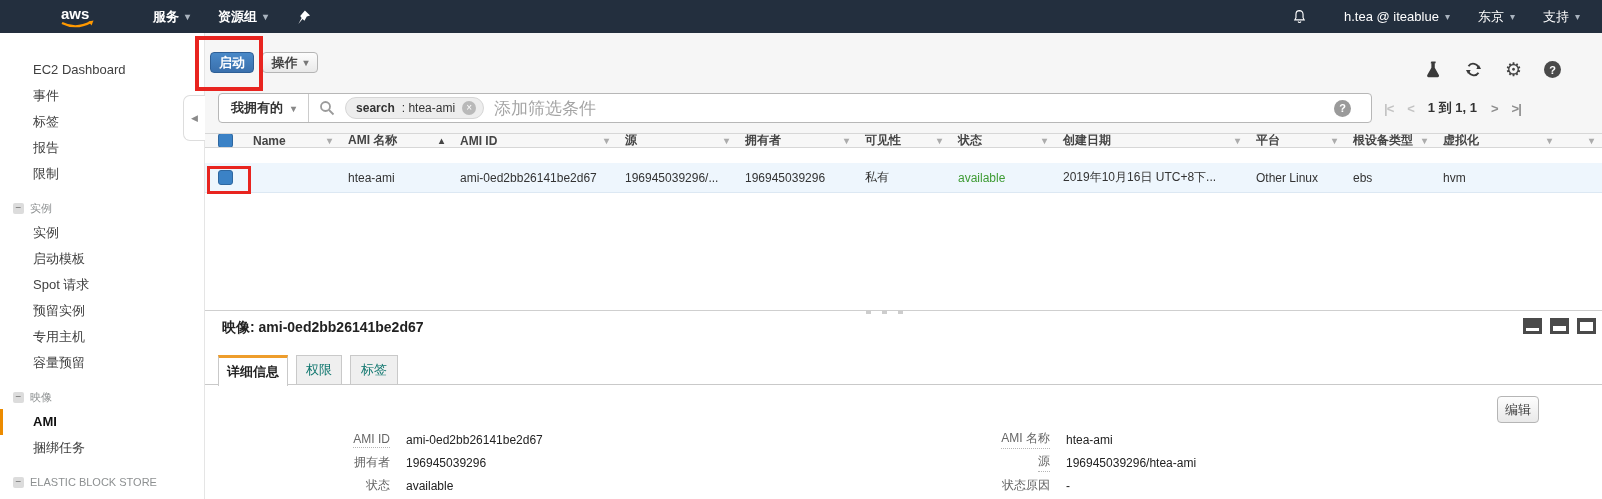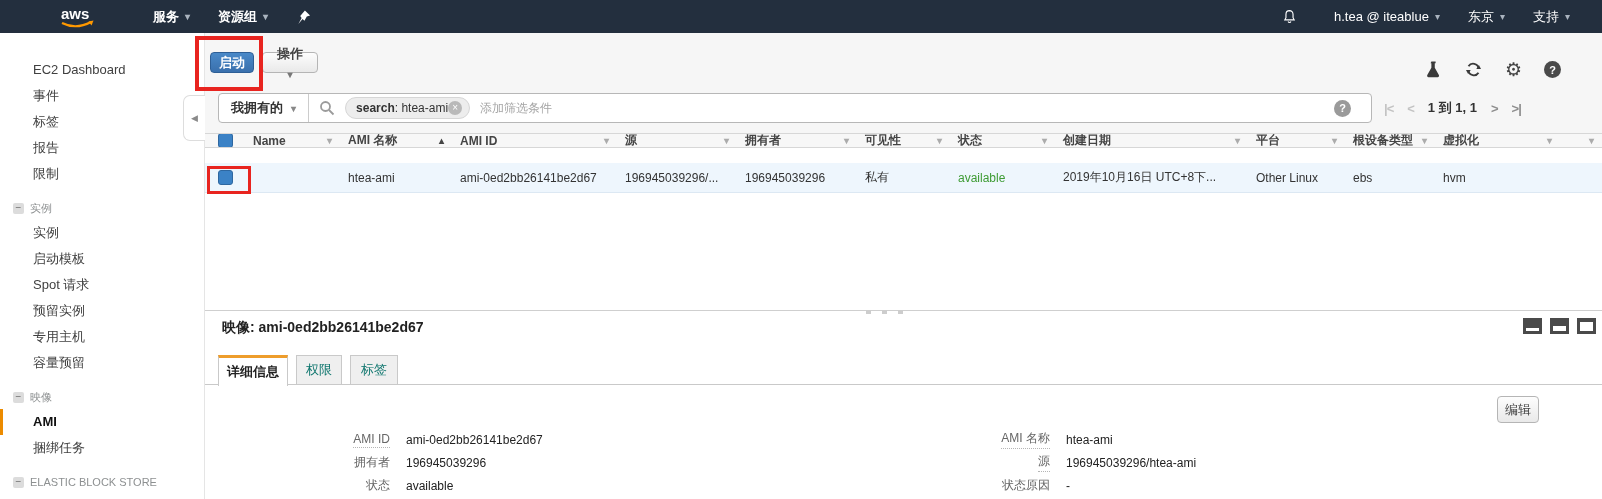--- a/index.html
+++ b/index.html
@@ -4,21 +4,21 @@
 <style>
   * { margin:0; padding:0; box-sizing:border-box; }
   html,body { width:1602px; height:499px; overflow:hidden; }
   body { font-family:"Liberation Sans", sans-serif; font-size:13px; color:#333; background:#fff; }
   .app { position:relative; width:1602px; height:499px; overflow:hidden; background:#fff; }
 
   
   .topnav { position:absolute; left:0; top:0; width:1602px; height:33px;
             background:var(--topnav-bg,#232f3e); display:flex; align-items:center; }
   .topnav .left { display:flex; align-items:center; position:absolute; left:55px; top:0; height:33px; }
-  .topnav .right { display:flex; align-items:center; position:absolute; right:18px; top:0; height:33px; }
+  .topnav .right { display:flex; align-items:center; position:absolute; right:8px; top:0; height:33px; }
   .nav-item { color:#fff; font-size:13px; font-weight:bold; padding:0 14px; height:33px;
               display:flex; align-items:center; gap:6px; cursor:pointer; }
   .nav-item .chev { color:#aab4bf; font-size:10px; }
   .nav-item.plain { font-weight:normal; }
   .aws-logo { display:flex; align-items:center; margin-right:40px; cursor:pointer; }
   .bell { margin-right:22px; cursor:pointer; display:flex; align-items:center; }
 
   
   .sidebar { position:absolute; left:0; top:33px; width:205px; height:466px; background:#fff;
              border-right:1px solid #e5e5e5; padding-top:24px; overflow:hidden; }
@@ -40,44 +40,44 @@
   .hl-red { position:absolute; border:4px solid var(--highlight-red,#e8241f); background:transparent; pointer-events:none; }
   .hl-launch { left:195px; top:36px; width:68px; height:55px; }
   .hl-check  { left:207px; top:166px; width:44px; height:28px; border-width:3px; }
 
   
   .btn { display:inline-flex; align-items:center; justify-content:center; gap:6px; height:21px;
          border-radius:4px; font-size:13px; cursor:pointer; }
   .btn-primary { position:absolute; left:210px; top:52px; width:44px; color:#fff; font-weight:bold;
                  background:linear-gradient(var(--primary-blue-top,#4a89c8), var(--primary-blue-bottom,#3a70ad));
                  border:1px solid #2e5f96; }
-  .btn-default { background:linear-gradient(#fdfdfd,#e9e9e9); border:1px solid #b5b5b5; color:#444;flex-direction:column; }
+  .btn-default { background:linear-gradient(#fdfdfd,#e9e9e9); border:1px solid #b5b5b5; color:#444; }
   .btn-actions { position:absolute; left:262px; top:52px; width:56px; font-weight:bold; }
   .btn .chev { font-size:10px; color:#777; }
 
   
   .tool-icons { position:absolute; left:1425px; top:60px; display:flex; align-items:center; gap:22px; }
   .tool-icons > * { cursor:pointer; }
   .gear-glyph { font-size:19px; color:#444; line-height:19px; }
   .help-circle { width:17px; height:17px; border-radius:50%; background:#4a4a4a; color:#fff;
                  font-size:11px; font-weight:bold; display:flex; align-items:center; justify-content:center; }
 
   
   .filterbar { position:absolute; left:218px; top:93px; width:1154px; height:30px; background:#fff;
                border:1px solid #b7b7b7; border-radius:4px; display:flex; align-items:center; }
   .owner-filter { height:100%; padding:0 12px; display:flex; align-items:center; gap:8px;
                   border-right:1px solid #ccc; font-weight:bold; color:#333; cursor:pointer; }
   .owner-filter .chev { font-size:10px; color:#888; }
   .search-zone { flex:1; display:flex; align-items:center; gap:10px; padding:0 10px; cursor:text; }
-  .filter-tag { display:inline-flex; align-items:center; background:#ededed; border:1px solid #d6d6d6;
+  .filter-tag { display:inline-flex; align-items:center; gap:7px; background:#ededed; border:1px solid #d6d6d6;
                 border-radius:12px; height:22px; padding:0 7px 0 10px; font-size:12px; color:#333; cursor:pointer; }
   .filter-tag b { font-weight:bold; }
   .tag-x { width:14px; height:14px; border-radius:50%; background:#b9b9b9; color:#fff; font-size:10px;
            line-height:14px; text-align:center; cursor:pointer; }
-  .placeholder { color:#a5a5a5; font-size:12px; }
+  .placeholder { color:#a5a5a5; font-size:17px; }
   .sb-help { margin-left:auto; margin-right:10px; width:17px; height:17px; border-radius:50%; background:#9a9a9a;
              color:#fff; font-size:11px; font-weight:bold; display:flex; align-items:center; justify-content:center; cursor:pointer; }
 
   
   .pagination { position:absolute; left:1384px; top:99px; height:18px; display:flex; align-items:center; gap:14px;
                 font-size:13px; }
   .pg-btn { color:#c3c3c3; font-weight:bold; letter-spacing:-1px; cursor:pointer; }
   .pg-btn.en { color:#8e8e8e; }
   .pg-range { color:#333; font-weight:bold; }
 

